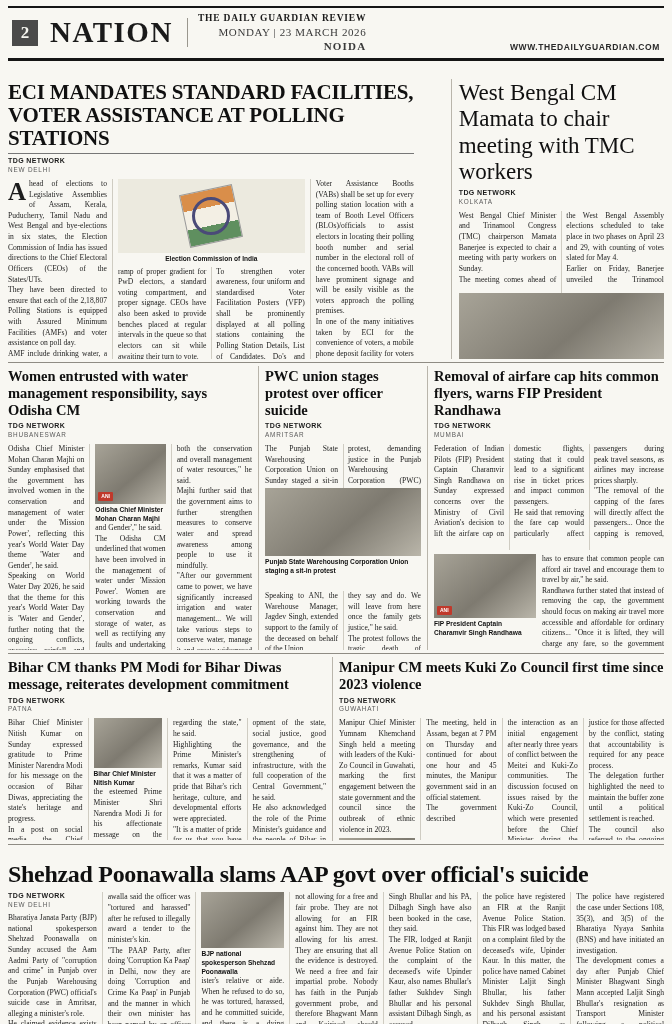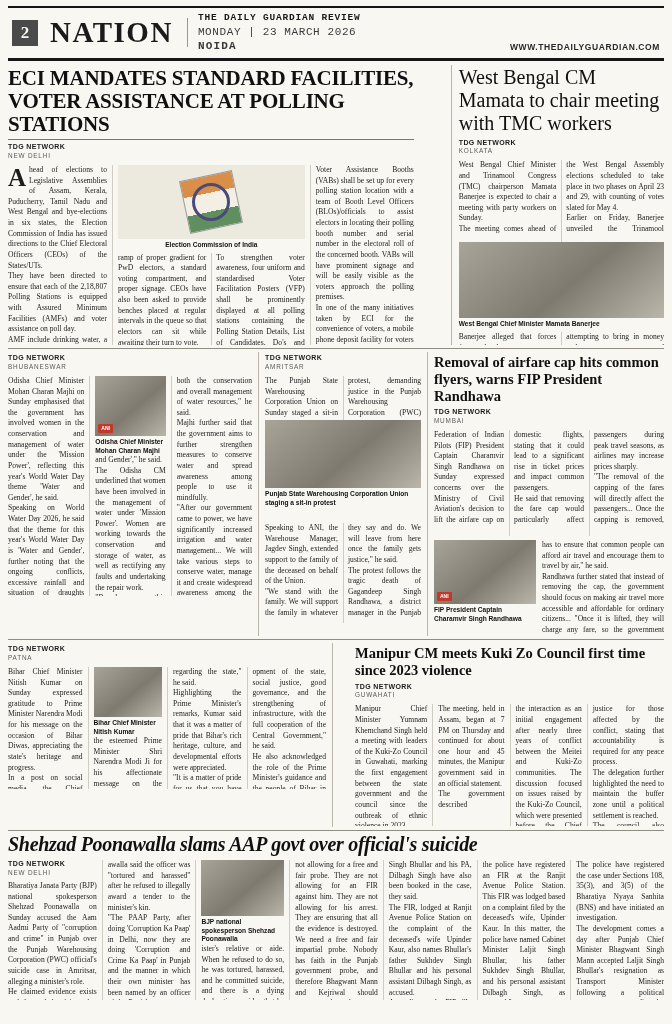--- a/index.html
+++ b/index.html
@@ -6,57 +6,57 @@
   .page{width:672px;height:1024px;margin:0 auto;background:#f8f7f2;box-sizing:border-box;
         padding:6px 8px 4px;overflow:hidden;font-family:"Liberation Serif",serif;color:#1a1a1a;}
 
   
   .masthead{display:flex;align-items:center;gap:10px;padding:5px 4px 6px;
             border-top:2px solid #151515;border-bottom:3px solid #151515;}
   .pgnum{width:26px;height:26px;background:#4a4a4a;color:#f6f5f0;text-align:center;
          font:bold 17px/26px "Liberation Serif",serif;flex:0 0 auto;}
   .section-name{font:700 29px/1 "Liberation Serif",serif;letter-spacing:1.5px;
                 padding:0 14px 0 2px;border-right:1px solid #9a978e;}
-  .mast-mid{font-family:Liberation Mono, monospace;line-height:1.15;}
+  .mast-mid{font-family:Liberation Serif, serif;line-height:1.15;text-align:right;}
   .paper{font-weight:bold;font-size:9.5px;letter-spacing:.8px;}
   .dateline{font-size:11px;color:#3a3a3a;letter-spacing:.6px;margin-top:2px;}
   .city{font-size:11px;font-weight:bold;color:#3a3a3a;letter-spacing:1.2px;margin-top:1px;}
   .website{margin-left:auto;align-self:flex-end;font:bold 8.5px "Liberation Sans",sans-serif;
            color:#2a2a2a;letter-spacing:.6px;}
 
   
   .hr{border-top:1px solid #8f8c84;margin:3px 0;}
   .band{display:flex;}
   .art{box-sizing:border-box;overflow:hidden;min-width:0;}
   .hl{font-family:"Liberation Serif",serif;color:#101010;margin:0;}
   .hl-xl{font-size:21px;line-height:1.08;font-weight:700;letter-spacing:-.2px;margin:2px 0 4px;}
-  .hl-lg{font-size:20px;line-height:1.14;font-weight:normal;margin:1px 0 4px;}
+  .hl-lg{font-size:23px;line-height:1.14;font-weight:normal;margin:1px 0 4px;}
   .hl-md{font-size:14.5px;line-height:1.15;font-weight:700;margin:2px 0 4px;}
-  .hl-xxl{font-size:20px;line-height:1.05;font-weight:700;letter-spacing:-.3px;margin:3px 0 5px;font-style:italic;}
+  .hl-xxl{font-size:24px;line-height:1.05;font-weight:700;letter-spacing:-.3px;margin:17px 0 5px;}
   .rule{border-top:1px solid #777;margin:2px 0 3px;}
   .by{font-family:"Liberation Sans",sans-serif;margin:2px 0 5px;line-height:1.25;}
   .by .agency{font-weight:bold;font-size:7px;letter-spacing:.4px;}
   .by .loc{font-size:6.4px;color:#5a5a5a;letter-spacing:.8px;}
   .txt{font-size:7.6px;line-height:1.4;text-align:justify;white-space:pre-line;color:#1c1c1c;}
   .dc{float:left;font:bold 25px/.85 "Liberation Serif",serif;padding:2px 3px 0 0;white-space:normal;}
   .cols{display:grid;overflow:hidden;}
   .col{padding:0 5px;min-width:0;overflow:hidden;}
   .col:first-child{padding-left:0;}
   .col:last-child{padding-right:0;}
   .col + .col{border-left:1px solid #cfccc2;}
   .flow2{column-count:2;column-gap:10px;column-rule:1px solid #cfccc2;overflow:hidden;}
   .flow3{column-count:3;column-gap:10px;column-rule:1px solid #cfccc2;overflow:hidden;}
   figure{margin:0;}
   .photo{width:100%;position:relative;background:linear-gradient(140deg,#a8a498,#7e7a70 55%,#bab6aa);}
   .cap{font:bold 6.6px/1.3 "Liberation Sans",sans-serif;color:#111;margin-top:2px;}
   .ani{position:absolute;left:3px;bottom:3px;background:#c0392b;color:#fff;
        font:bold 5px/1 "Liberation Sans",sans-serif;padding:2px 3px;border-radius:1px;}
 
   
-  .band-a{height:280px;margin-top:4px;gap:30px;}
+  .band-a{height:280px;margin-top:18px;gap:30px;}
   .eci{width:428px;padding-right:7px;}
   .wb{width:221px;padding-left:7px;border-left:1px solid #b9b5ab;}
   .eci-body{height:196px;grid-template-columns:104px 1fr 104px;}
   .eci-logo{height:74px;background:#eceadf;display:flex;align-items:center;justify-content:center;overflow:hidden;}
   .eci-logo .tilt{width:52px;height:52px;transform:rotate(-12deg);border:1px solid #9a9a9a;
        background:linear-gradient(180deg,#d98e4a 0 32%,#f3efe4 32% 68%,#5f8f5f 68% 100%);}
   .eci-logo .ring{position:absolute;width:32px;height:32px;border:3px solid #4a4a78;border-radius:50%;}
   .eci-midtxt{margin-top:3px;height:100px;}
   .cap-center{text-align:center;}
   .wb-top{height:82px;margin-top:1px;}
@@ -75,21 +75,21 @@
   .pwc-bottom{height:100px;margin-top:16px;}
   .fip-top{height:106px;}
   .fip-bottom{display:flex;gap:6px;margin-top:4px;height:98px;overflow:hidden;}
   .fip-fig{width:102px;flex:0 0 auto;}
   .fip-photo{height:64px;}
   .fip-side{flex:1;}
 
   
   .band-c{height:184px;margin-top:2px;}
   .bihar{width:324px;padding-right:6px;}
-  .manipur{flex:1;padding-left:22px;border-left:1px solid #b9b5ab;}
+  .manipur{flex:1;padding-left:6px;border-left:1px solid #b9b5ab;}
   .bihar-body,.manipur-body{height:122px;grid-template-columns:repeat(4,1fr);}
   .bihar-photo{height:50px;}
   .manipur-photo{height:44px;}
 
   
   .band-d{height:180px;margin-top:2px;}
   .shz-body{height:140px;grid-template-columns:repeat(7,1fr);}
   .shz-photo{height:56px;}
   .shz-by{margin:0 0 4px;}
 </style>
@@ -154,20 +154,21 @@
       </figure>
       <div class="txt flow2 wb-bottom">Banerjee alleged that forces from border areas were attempting to bring in money and arms to create unrest and riots in the state, claiming this could lead to the imposition of indirect President's Rule. "We have fulfilled all our promises of development and progress. Now, it is your duty to protect Bengal's unity and resist any attempts to undermine it. Stand together, remain strong, and ensure that the government accountable to the people prevails," she said.
 Banerjee remarked that the current situation resembles an "undeclared President's Rule," alleging that democratic processes are being undermined.</div>
     </article>
   </section>
 
   <div class="hr"></div>
 
   <section class="band band-b">
     <article class="art odisha">
+      <h2 class="hl hl-md">Women entrusted with water management responsibility, says Odisha CM</h2>
       <div class="by">
         <div class="agency">TDG NETWORK</div>
         <div class="loc">BHUBANESWAR</div>
       </div>
       <div class="cols odisha-body">
         <div class="col txt">Odisha Chief Minister Mohan Charan Majhi on Sunday emphasised that the government has involved women in the conservation and management of water under the 'Mission Power', reflecting this year's World Water Day theme 'Water and Gender', he said.
 Speaking on World Water Day 2026, he said that the theme for this year's World Water Day is 'Water and Gender', further noting that the ongoing conflicts, excessive rainfall and situation of draughts creating an imbalance globally.
 "My best wishes to all of you on the occasion of World Water Day 2026. We have made all arrangements for water conservation, irrigation, and providing pure drinking water. The global water crisis is steadily intensifying. Today, conflicts are erupting between nations; in some regions, global warming is causing ecological imbalances—leading to excessive rainfall in some places while others face severe drought. Consequently, to help restore this balance, the theme for this year's World Water Day is 'Water</div>
         <div class="col">
           <figure>
@@ -182,20 +183,21 @@
         </div>
         <div class="col txt">both the conservation and overall management of water resources," he said.
 Majhi further said that the government aims to further strengthen measures to conserve water and spread awareness among people to use it mindfully.
 "After our government came to power, we have significantly increased irrigation and water management... We will take various steps to conserve water, manage it and create widespread awareness among the people to use water as per their need," he added.
 Earlier today, Prime Minister Narendra Modi underscored the critical role of water in shaping the planet's future, calling for a national reaffirmation of the commitment to conserve every drop.
 In a post on X, PM Modi wrote, "Water sustains us and shapes our planet's future. On World Water Day, let us reaffirm our commitment to conserve every drop of water and use it responsibly."</div>
       </div>
     </article>
 
     <article class="art pwc">
+      <h2 class="hl hl-md">PWC union stages protest over officer suicide</h2>
       <div class="by">
         <div class="agency">TDG NETWORK</div>
         <div class="loc">AMRITSAR</div>
       </div>
       <div class="txt flow2 pwc-top">The Punjab State Warehousing Corporation Union on Sunday staged a sit-in protest, demanding justice in the Punjab Warehousing Corporation (PWC) Officer Gagandeep Singh Randhawa's suicide case.</div>
       <figure>
         <div class="photo pwc-photo"></div>
         <figcaption class="cap">Punjab State Warehousing Corporation Union staging a sit-in protest</figcaption>
       </figure>
       <div class="txt flow2 pwc-bottom">Speaking to ANI, the Warehouse Manager, Jagdev Singh, extended support to the family of the deceased on behalf of the Union.
@@ -223,20 +225,21 @@
         <div class="txt fip-side">has to ensure that common people can afford air travel and encourage them to travel by air," he said.
 Randhawa further stated that instead of removing the cap, the government should focus on making air travel more accessible and affordable for ordinary citizens... "Once it is lifted, they will charge any fare, so the government should refrain from removing this capping," he said.</div>
       </div>
     </article>
   </section>
 
   <div class="hr"></div>
 
   <section class="band band-c">
     <article class="art bihar">
+      <h2 class="hl hl-md">Bihar CM thanks PM Modi for Bihar Diwas message, reiterates development commitment</h2>
       <div class="by">
         <div class="agency">TDG NETWORK</div>
         <div class="loc">PATNA</div>
       </div>
       <div class="cols bihar-body">
         <div class="col txt">Bihar Chief Minister Nitish Kumar on Sunday expressed gratitude to Prime Minister Narendra Modi for his message on the occasion of Bihar Diwas, appreciating the state's heritage and progress.
 In a post on social media, the Chief Minister shared a letter by the Prime Minister and thanked him for his warm wishes.
 "On behalf of all the people of Bihar, I extend our heartfelt gratitude and thanks to</div>
         <div class="col">
           <figure>

